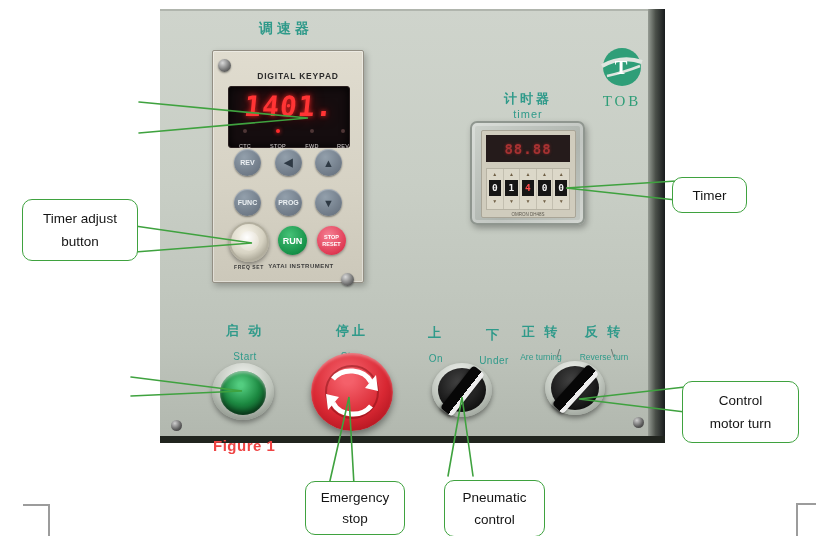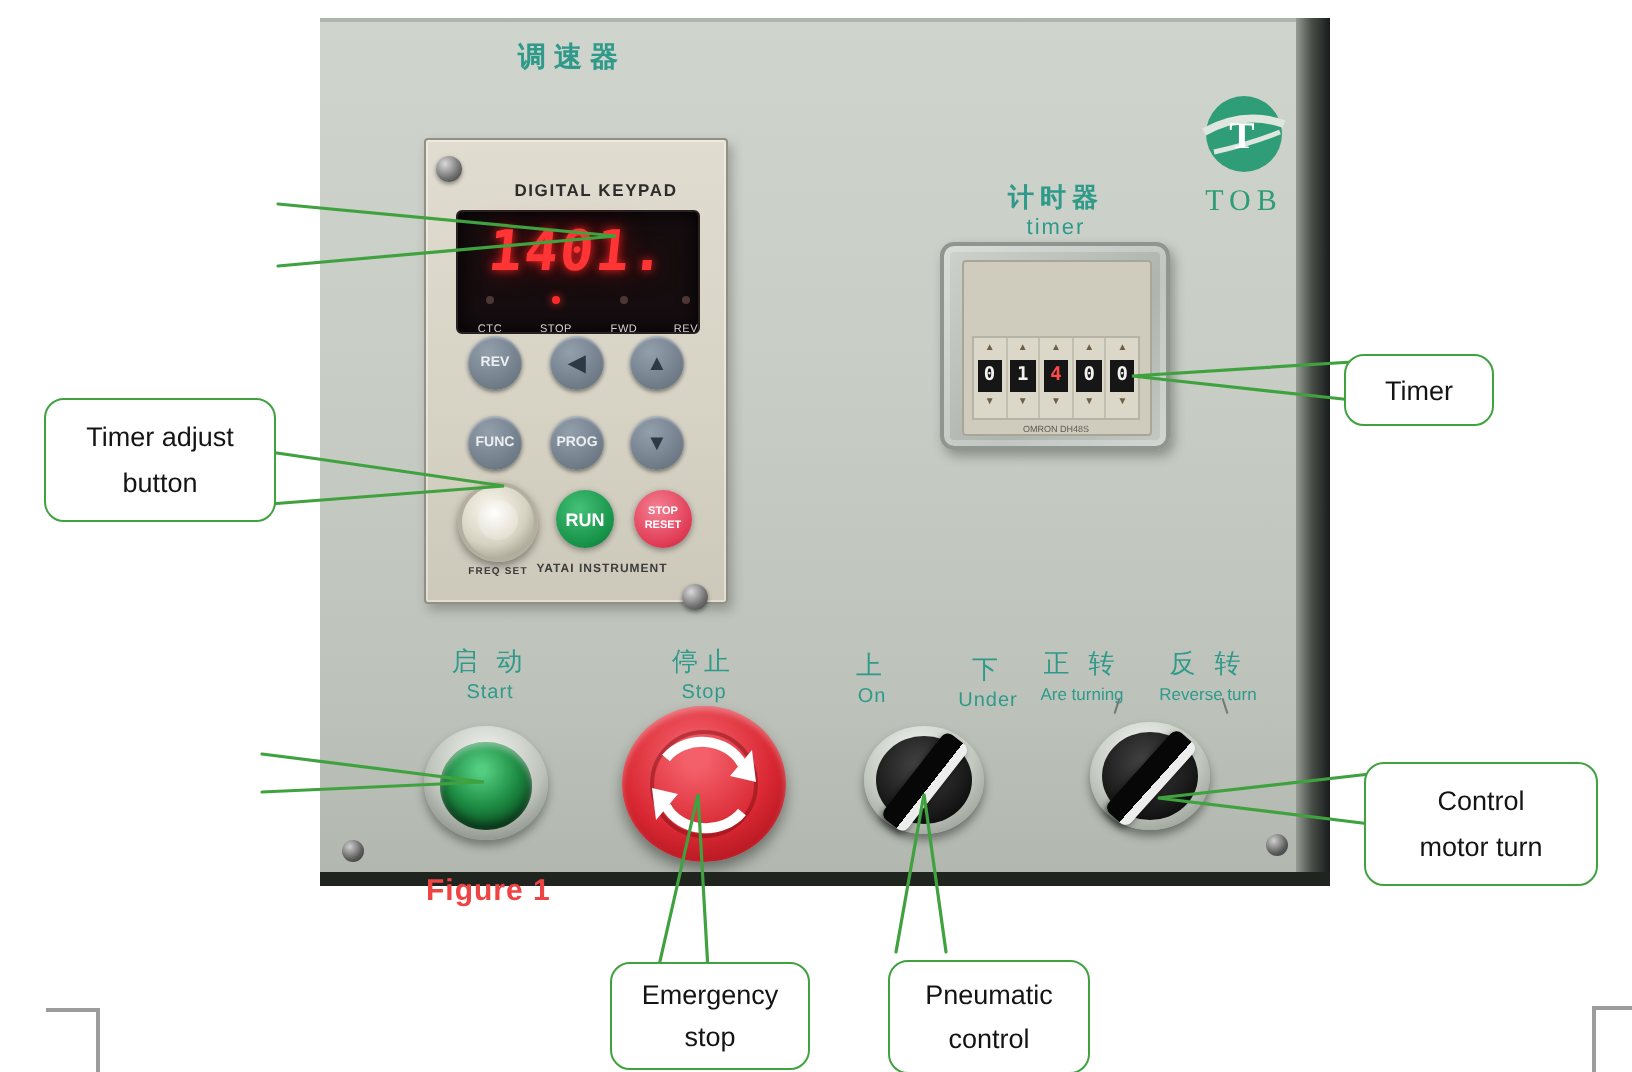--- a/index.html
+++ b/index.html
@@ -18,21 +18,21 @@
   .teal{color:#2f9a8a;}
   .hdr-cn{position:absolute;left:66px;top:11px;width:120px;text-align:center;
           font-size:14px;font-weight:bold;letter-spacing:4px;}
   .hdr-en{position:absolute;left:46px;top:29px;width:160px;text-align:center;
           font-size:12px;letter-spacing:1px;}
 
   
   .keypad{position:absolute;left:52px;top:41px;width:150px;height:231px;
           background:linear-gradient(180deg,#e0dccf 0%,#d6d2c4 60%,#ccc8ba 100%);
           border:1px solid #938f84;border-radius:2px;
-          box-shadow:2px 3px 6px rgba(0,0,0,.25), inset 0 0 0 1px rgba(255,255,255,.4);margin-top:19px;}
+          box-shadow:2px 3px 6px rgba(0,0,0,.25), inset 0 0 0 1px rgba(255,255,255,.4);}
   .screw{position:absolute;width:13px;height:13px;border-radius:50%;
          background:radial-gradient(circle at 35% 30%,#d9d9d9,#6f6f6f 60%,#3a3a3a);
          box-shadow:0 1px 2px rgba(0,0,0,.4);}
   .kp-screw1{left:5px;top:8px;}
   .kp-screw2{left:128px;top:222px;}
   .kp-title{position:absolute;left:25px;top:20px;width:120px;text-align:center;
             font-size:8.5px;font-weight:bold;color:#2c2c2c;letter-spacing:.8px;}
   .kp-display{position:absolute;left:15px;top:35px;width:120px;height:60px;
               background:#150d0f;border:1px solid #2a2020;border-radius:3px;
               box-shadow:inset 0 0 10px #000;}
@@ -95,22 +95,22 @@
   .tm-brand{position:absolute;left:4px;top:81px;width:84px;text-align:center;font-size:4.5px;color:#5d594f;}
 
   
   .logo{position:absolute;left:440px;top:36px;width:44px;height:44px;}
   .logo-text{position:absolute;left:436px;top:84px;width:52px;text-align:center;
          font-family:"Liberation Serif",serif;font-size:15px;font-weight:normal;
          letter-spacing:3px;color:#2f9e78;}
 
   
   .cl{position:absolute;text-align:center;}
-  .cl .cn{font-size:13px;font-weight:normal;letter-spacing:3px;}
-  .cl .en{font-size:10px;letter-spacing:.5px;margin-top:1px;}
+  .cl .cn{font-size:13px;font-weight:bold;letter-spacing:3px;}
+  .cl .en{font-size:10px;letter-spacing:.5px;margin-top:11px;}
   .cl.small .en{font-size:8.5px;letter-spacing:0;}
 
   
   .gb-ring{position:absolute;left:52px;top:354px;width:62px;height:57px;border-radius:50%;
          background:radial-gradient(circle at 50% 28%,#f4f6f2,#bcc2b9 58%,#6e756c);
          box-shadow:0 3px 5px rgba(0,0,0,.35);}
   .gb-dome{position:absolute;left:8px;top:8px;width:46px;height:44px;border-radius:50%;
          background:radial-gradient(circle at 45% 32%,#53cd80 6%,#1d8a42 48%,#0b4f22 82%,#063617);
          box-shadow:inset 0 2px 3px rgba(255,255,255,.45), inset 0 -3px 6px rgba(0,0,0,.5);}
 
@@ -183,20 +183,21 @@
         <span>STOP</span>
         <span>RESET</span>
       </div>
       <div class="kp-brand">YATAI INSTRUMENT</div>
     </div>
 
     <div class="tm-cn teal">计时器</div>
     <div class="tm-en teal">timer</div>
     <div class="timer">
       <div class="tm-face">
+        <div class="tm-display">88.88</div>
         <div class="tm-wheels">
           <div class="wheel">
               <span class="wh-up">▲</span>
               <span class="wh-digit">0</span>
               <span class="wh-down">▼</span>
             </div>
           <div class="wheel">
               <span class="wh-up">▲</span>
               <span class="wh-digit">1</span>
               <span class="wh-down">▼</span>

